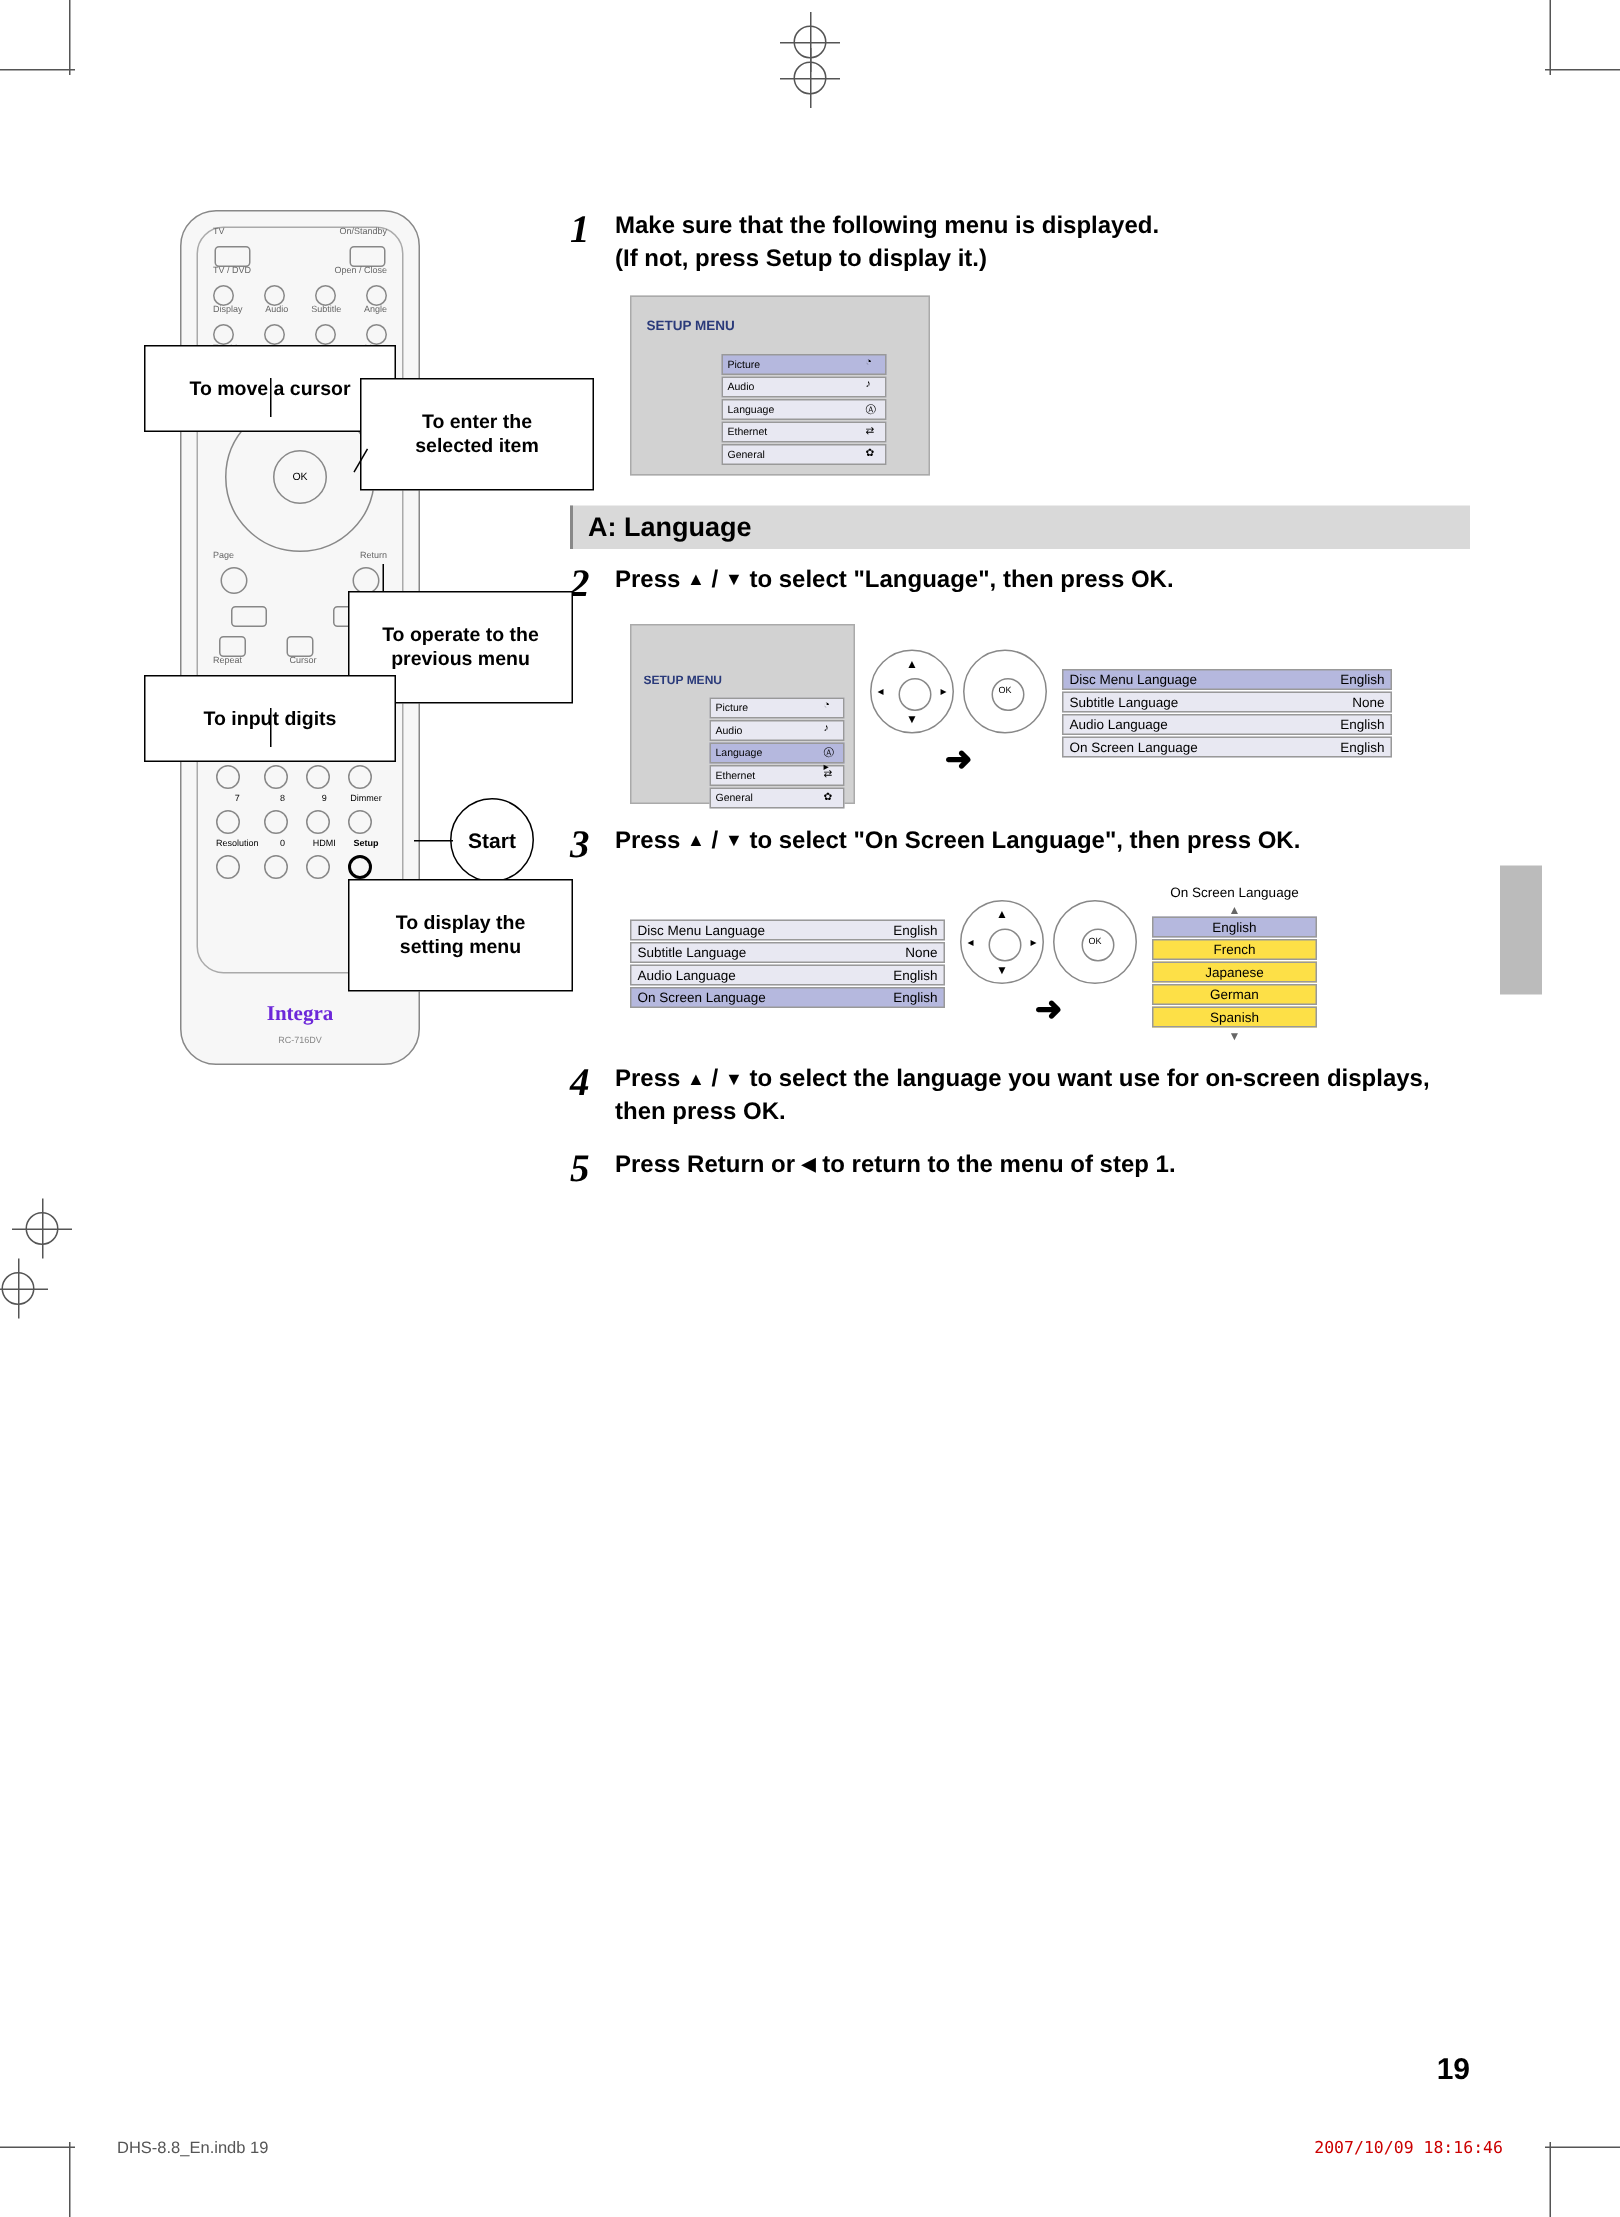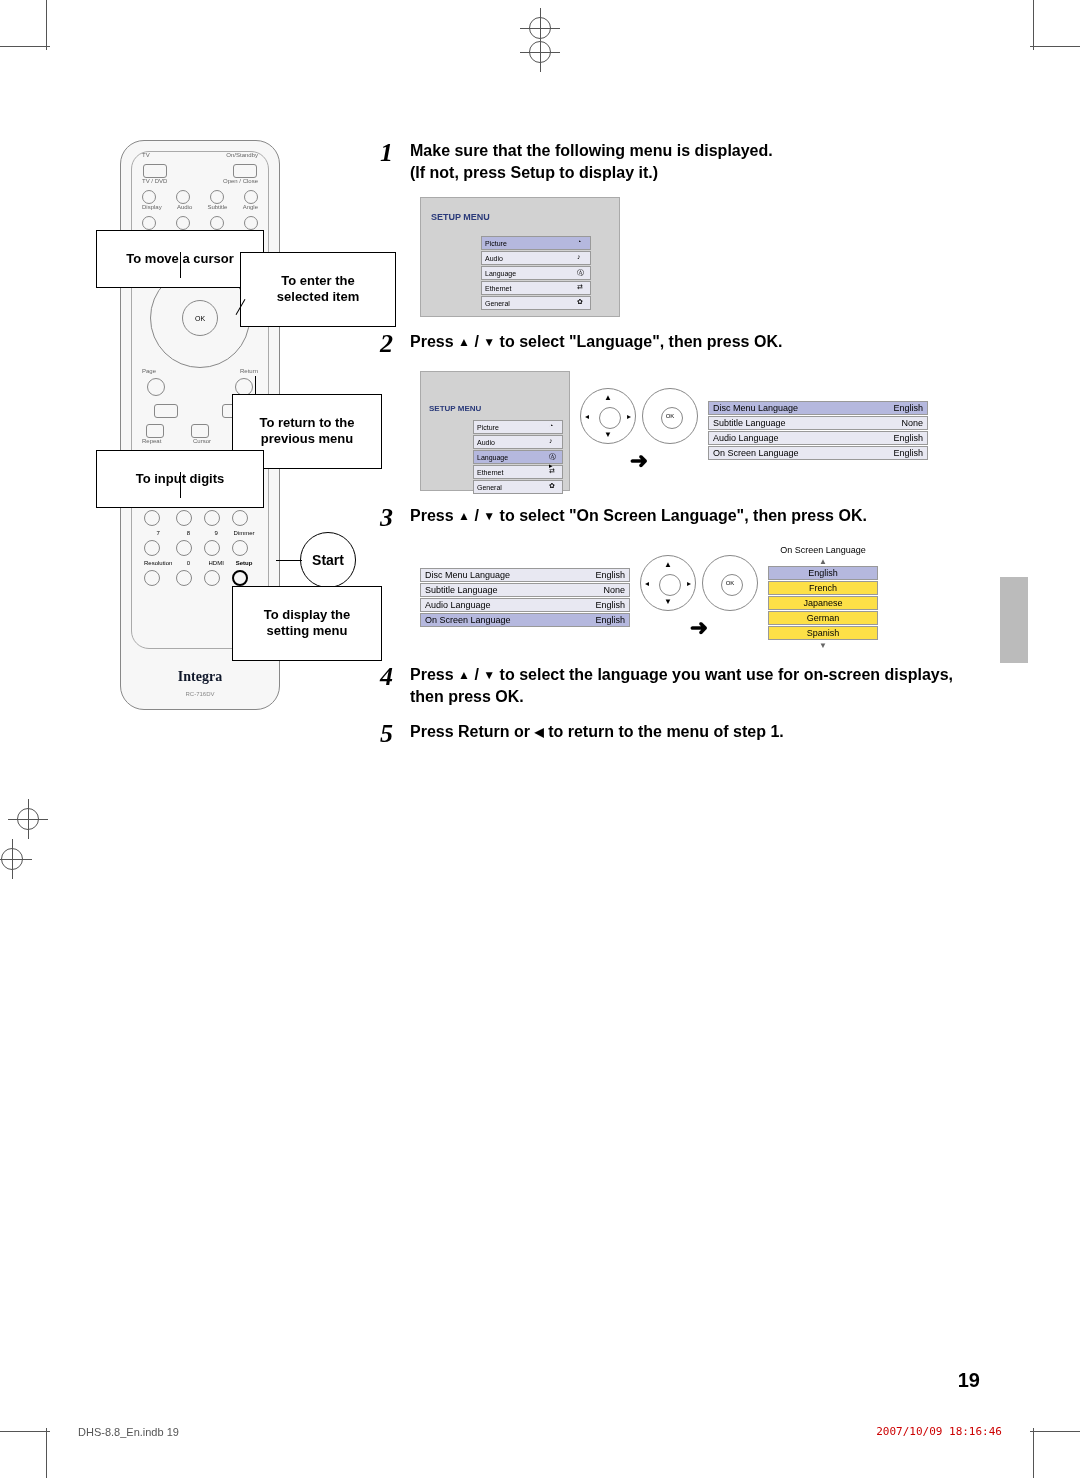--- a/index.html
+++ b/index.html
@@ -72,21 +72,21 @@
   .remote .circ { width: 14px; height: 14px; border: 1px solid #888; border-radius: 50%; }
   .remote .dpad-wrap { margin: 10px auto 0; width: 100px; height: 100px; position: relative; }
   .remote .dpad-out { position: absolute; inset: 0; border: 1.5px solid #888; border-radius: 50%; }
   .remote .dpad-in  { position: absolute; top: 32px; left: 32px; width: 36px; height: 36px; border: 1.5px solid #888; border-radius: 50%; display:flex;align-items:center;justify-content:center;font-size:7px; }
   .remote .lbl { font-size: 6px; color:#666; display:flex; justify-content:space-between; padding: 0 10px; }
   .remote .lbl3 { font-size: 6px; color:#666; display:flex; justify-content:space-between; padding: 0 10px; }
   .remote .circ-large-row { display: flex; justify-content: space-around; margin-top: 4px; padding: 0 8px; }
   .remote .circ-l { width: 18px; height: 18px; border: 1px solid #888; border-radius: 50%; }
   .remote .numpad { padding: 6px 12px 0; display:grid; grid-template-columns:repeat(4,1fr); gap:4px; }
   .remote .numpad .circ-l { width:16px; height:16px; }
-  .remote .brand { position:absolute; bottom: 24px; left:0; right:0; text-align:center; font-family:serif; font-size:14px; font-weight:bold; color:#0f172a; }
+  .remote .brand { position:absolute; bottom: 24px; left:0; right:0; text-align:center; font-family:serif; font-size:14px; font-weight:bold; color:#6d28d9; }
   .remote .model { position:absolute; bottom: 12px; left:0; right:0; text-align:center; font-size:6px; color:#888; }
 
   .callout {
     position: absolute;
     background: #fff;
     border: 1.5px solid #000;
     font-size: 13px;
     font-weight: bold;
     text-align: center;
     padding: 20px 8px;
@@ -313,21 +313,21 @@
               <div class="circ-l" style="border-width:2px;border-color:#000"></div>
           </div>
         </div>
         <div class="brand">Integra</div>
         <div class="model">RC-716DV</div>
       </div>
 
       <div class="callout" style="top:90px; left:-4px; width:168px;">To move a cursor</div>
       <div class="callout" style="top:112px; left:140px; width:156px; white-space:pre-line;">To enter the
 selected item</div>
-      <div class="callout" style="top:254px; left:132px; width:150px; white-space:pre-line;">To return to the
+      <div class="callout" style="top:254px; left:132px; width:150px; white-space:pre-line;">To operate to the
 previous menu</div>
       <div class="callout" style="top:310px; left:-4px; width:168px;">To input digits</div>
       <div class="start-circ" style="top:392px; left:200px;">Start</div>
       <div class="callout" style="top:446px; left:132px; width:150px; white-space:pre-line;">To display the
 setting menu</div>
 
       <div class="callout-line" style="top:112px; left:80px; width:1px; height:26px;"></div>
       <div class="callout-line" style="top:158px; left:140px; width:1px; height:18px; transform:rotate(30deg);"></div>
       <div class="callout-line" style="top:236px; left:155px; width:1px; height:18px;"></div>
       <div class="callout-line" style="top:332px; left:80px; width:1px; height:26px;"></div>
@@ -361,20 +361,21 @@
               <span>Ethernet</span>
               <span class="ic">⇄</span>
             </div>
           <div class="menu-row">
               <span>General</span>
               <span class="ic">✿</span>
             </div>
         </div>
       </div>
 
+      <div class="subhead">A: Language</div>
 
       <div class="step-item">
         <div class="step-num">2</div>
         <div class="step-text">
           <span>Press </span><span class="tri">▲</span> / <span class="tri">▼</span><span> to select "Language", then press OK.</span>
         </div>
       </div>
 
       <div class="shot2-wrap">
         <div class="shot2">

